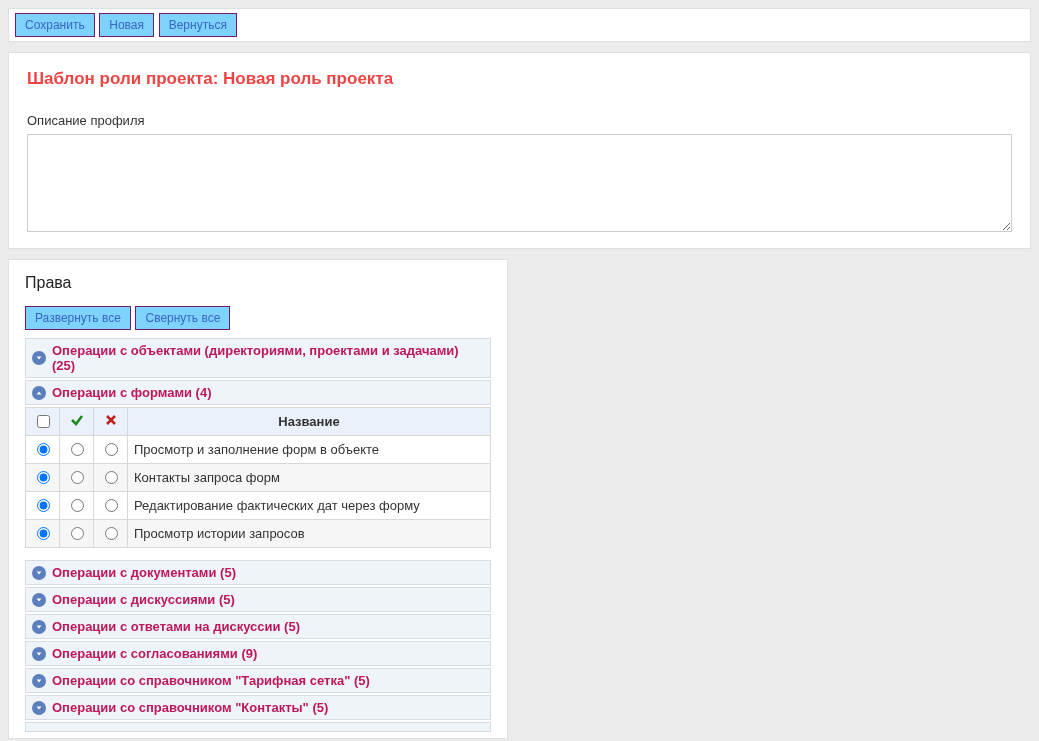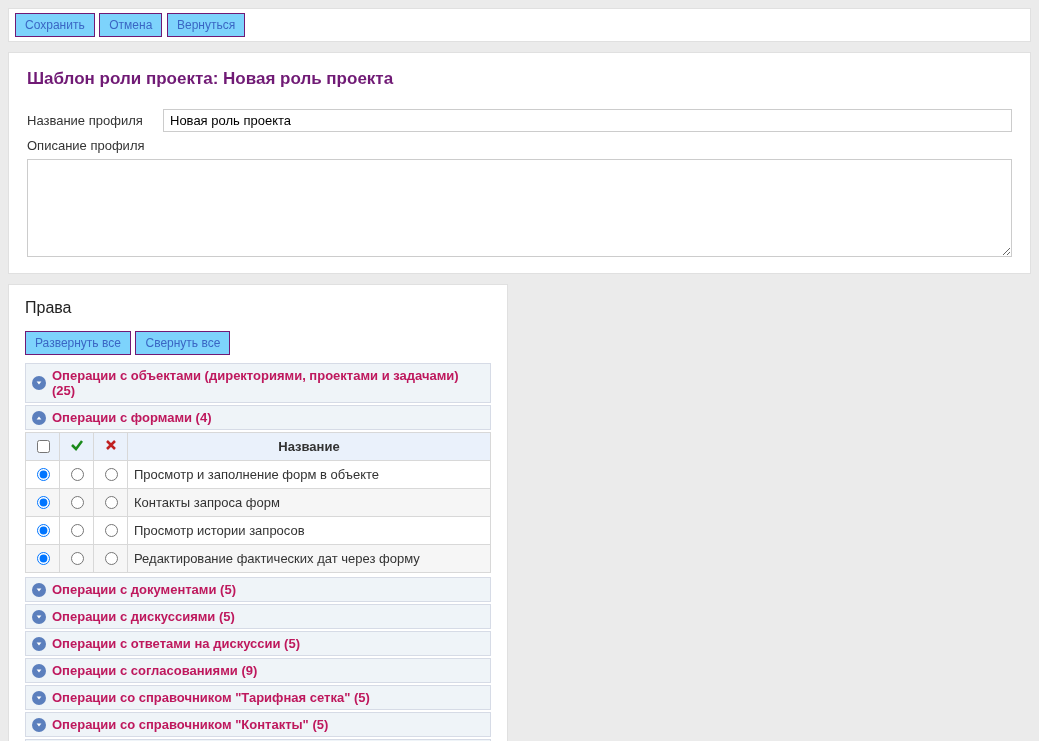--- a/index.html
+++ b/index.html
@@ -32,21 +32,21 @@
   .main-panel {
     background: #fff;
     border: 1px solid #e0e0e0;
     padding: 16px 18px 14px 18px;
     margin-bottom: 10px;
   }
   h2.page-title {
     margin: 0 0 20px 0;
     font-size: 17px;
     font-weight: bold;
-    color: #701a75;
+    color: #ef4444;
   }
   .field-row {
     display: flex;
     align-items: stretch;
     margin-bottom: 2px;
   }
   .field-label {
     width: 136px;
     padding: 4px 6px 4px 0;
     font-size: 13px;
@@ -105,21 +105,21 @@
     align-items: center;
     justify-content: center;
     background: #5b7fbd;
     border-radius: 50%;
     flex-shrink: 0;
   }
   .chev-icon svg { display: block; }
   .perm-table {
     border-collapse: collapse;
     width: 100%;
-    margin-bottom: 4px;
+    margin-bottom: 12px;
   }
   .perm-table th, .perm-table td {
     border: 1px solid #d8d8d8;
     padding: 4px 6px;
     font-size: 13px;
     text-align: left;
   }
   .perm-table thead th {
     background: #eaf1fb;
     font-weight: bold;
@@ -131,31 +131,27 @@
     display: inline-flex;
     width: 14px; height: 14px;
     align-items: center; justify-content: center;
   }
 </style>
 </head>
 <body>
 
 <div class="toolbar-panel">
   <button class="btn">Сохранить</button>
-  <button class="btn">Отмена</button>
+  <button class="btn">Новая</button>
   <button class="btn">Вернуться</button>
 </div>
 
 <div class="main-panel">
   <h2 class="page-title">Шаблон роли проекта: Новая роль проекта</h2>
 
-  <div class="field-row">
-    <div class="field-label">Название профиля</div>
-    <input class="field-input" type="text" value="Новая роль проекта" style="">
-  </div>
 
   <div class="field-row" style="flex-direction:column;">
     <div class="field-label" style="width:auto;">Описание профиля</div>
     <textarea class="field-textarea" style=""></textarea>
   </div>
 </div>
 
 <div class="rights-panel">
   <h3 class="rights-title">Права</h3>
 
@@ -212,31 +208,31 @@
         <td class="col-sel"><input type="radio" name="r0" style=""></td>
         <td>Просмотр и заполнение форм в объекте</td>
       </tr>
       <tr>
         <td class="col-sel"><input type="radio" name="r1" checked="" style=""></td>
         <td class="col-sel"><input type="radio" name="r1" style=""></td>
         <td class="col-sel"><input type="radio" name="r1" style=""></td>
         <td>Контакты запроса форм</td>
       </tr>
       <tr>
+        <td class="col-sel"><input type="radio" name="r3" checked="" style=""></td>
+        <td class="col-sel"><input type="radio" name="r3" style=""></td>
+        <td class="col-sel"><input type="radio" name="r3" style=""></td>
+        <td>Редактирование фактических дат через форму</td>
+      </tr>
+      <tr>
         <td class="col-sel"><input type="radio" name="r2" checked="" style=""></td>
         <td class="col-sel"><input type="radio" name="r2" style=""></td>
         <td class="col-sel"><input type="radio" name="r2" style=""></td>
         <td>Просмотр истории запросов</td>
       </tr>
-      <tr>
-        <td class="col-sel"><input type="radio" name="r3" checked="" style=""></td>
-        <td class="col-sel"><input type="radio" name="r3" style=""></td>
-        <td class="col-sel"><input type="radio" name="r3" style=""></td>
-        <td>Редактирование фактических дат через форму</td>
-      </tr>
     </tbody>
   </table>
 
   <div class="group-header">
     <span class="chev-icon">
         <svg width="8" height="8" viewBox="0 0 10 10">
           <path d="M2 3 L5 7 L8 3 Z" fill="#fff"></path>
         </svg>
       </span>
     <span class="title">Операции с документами (5)</span>

